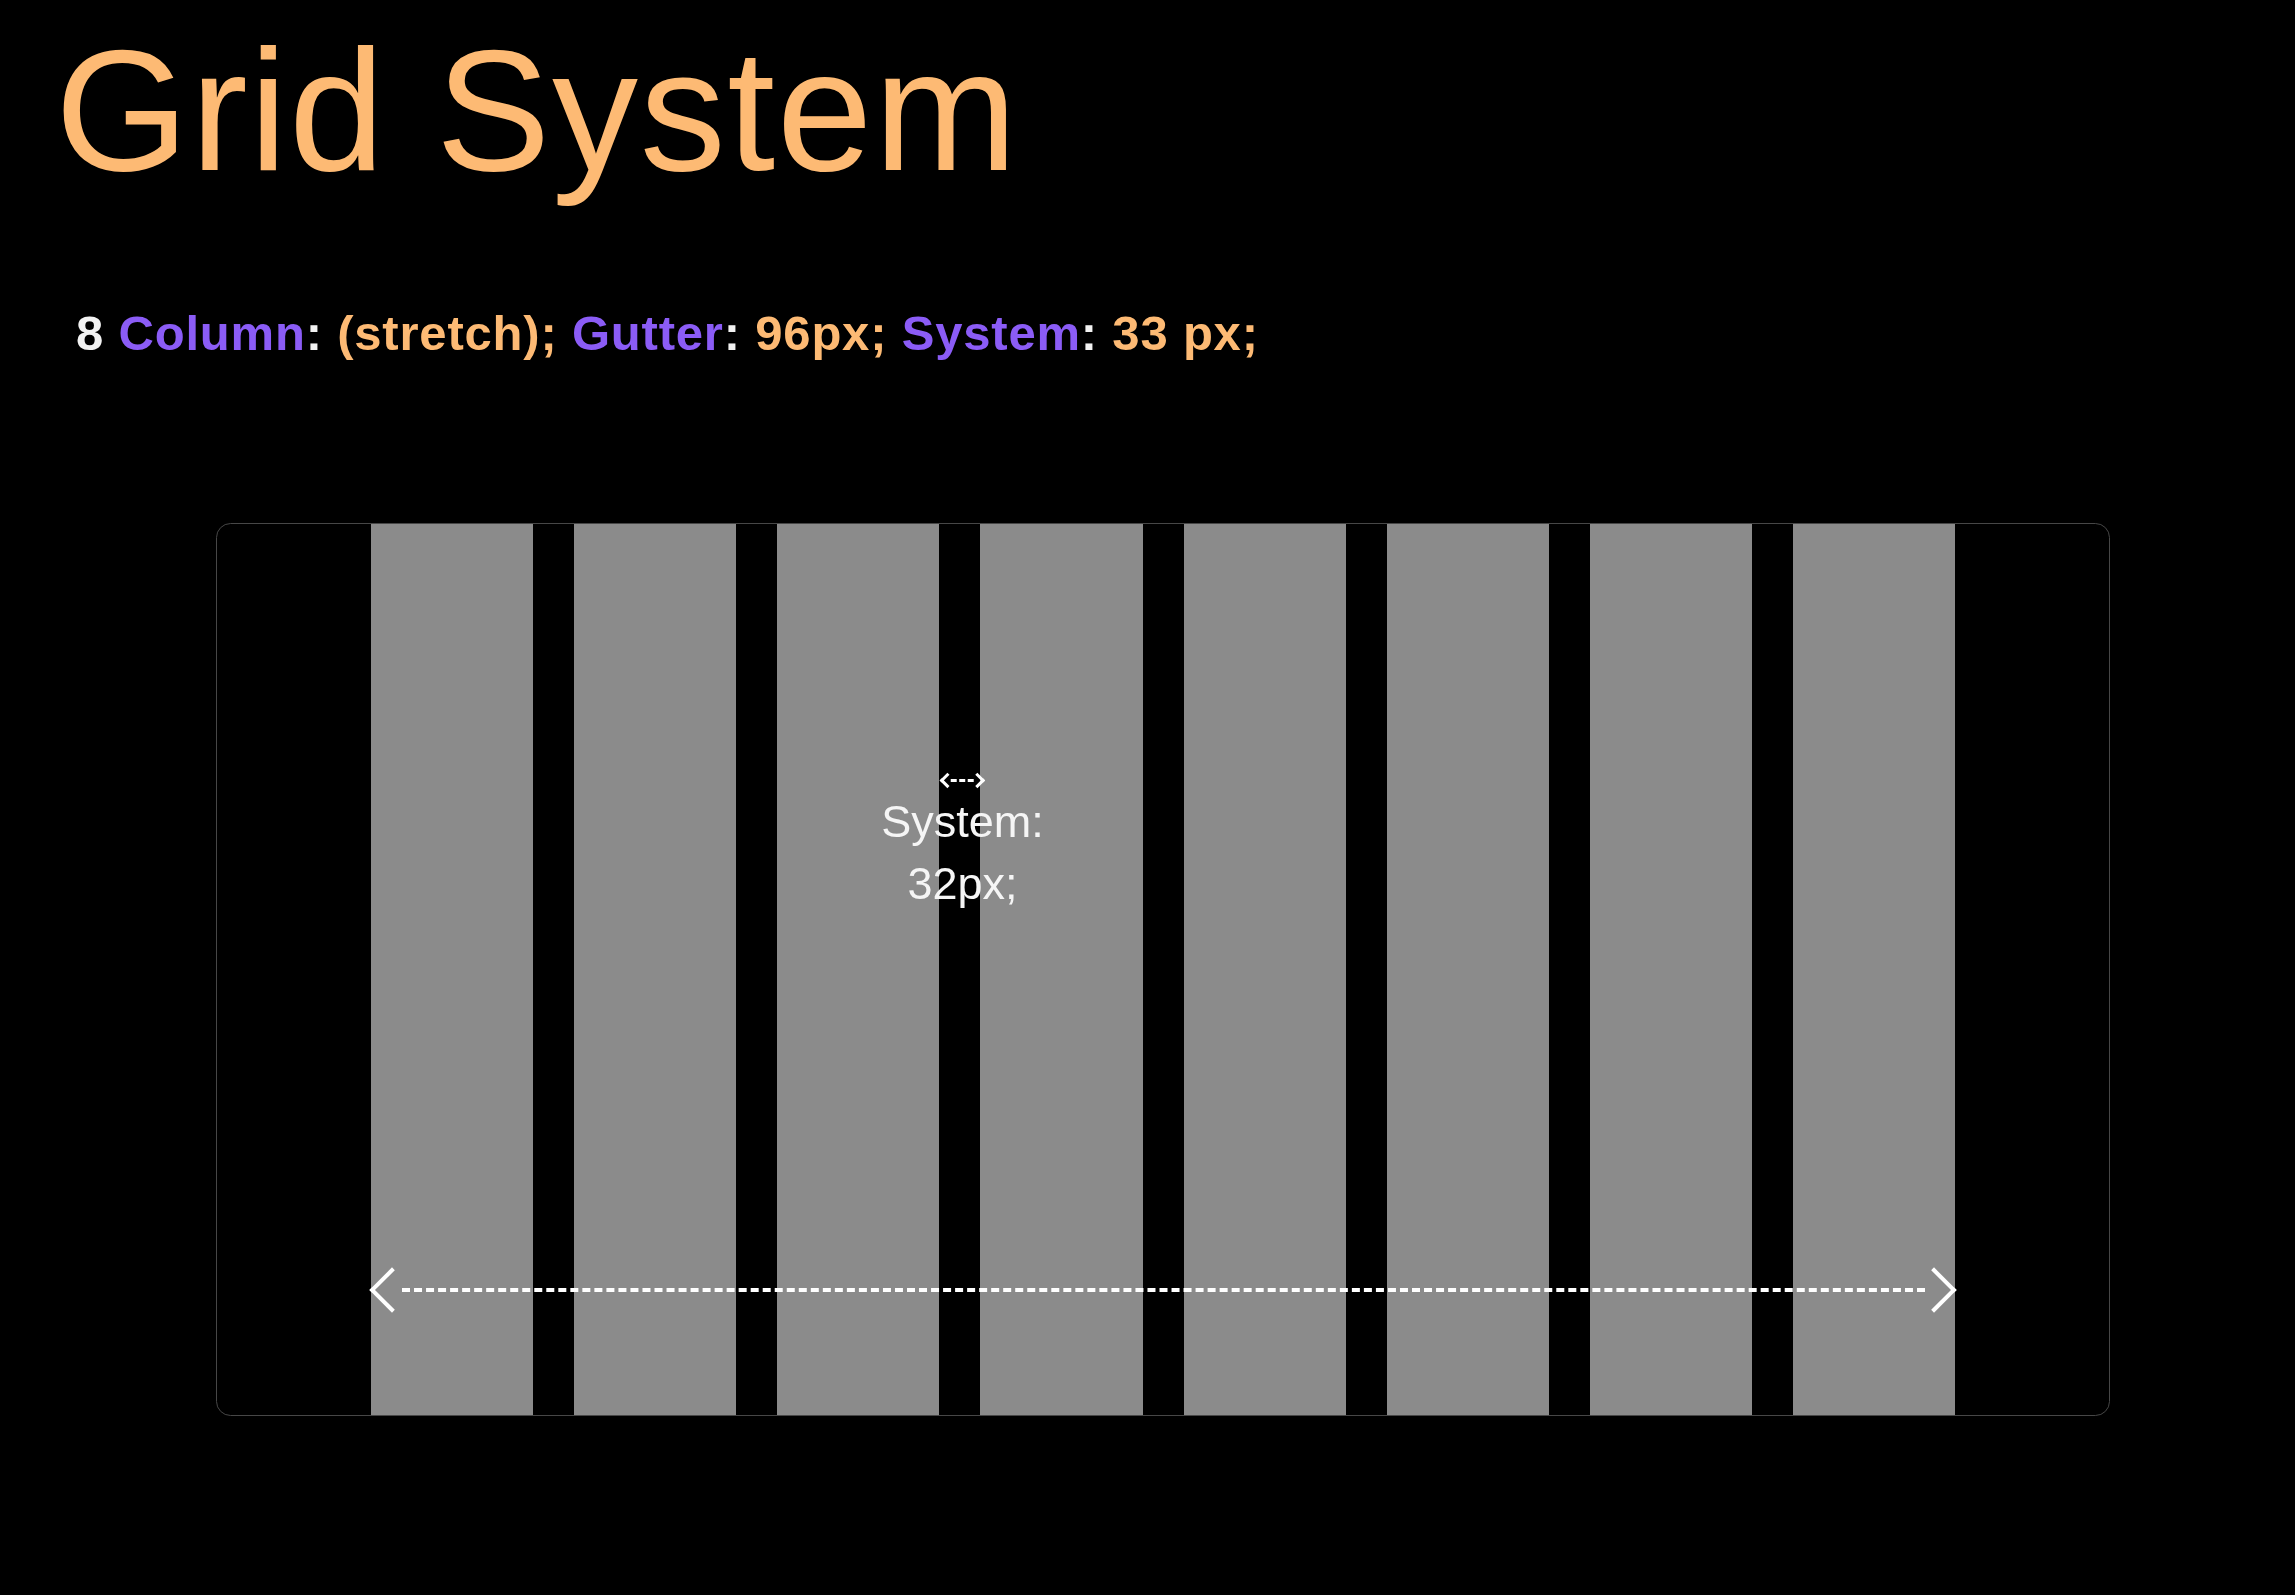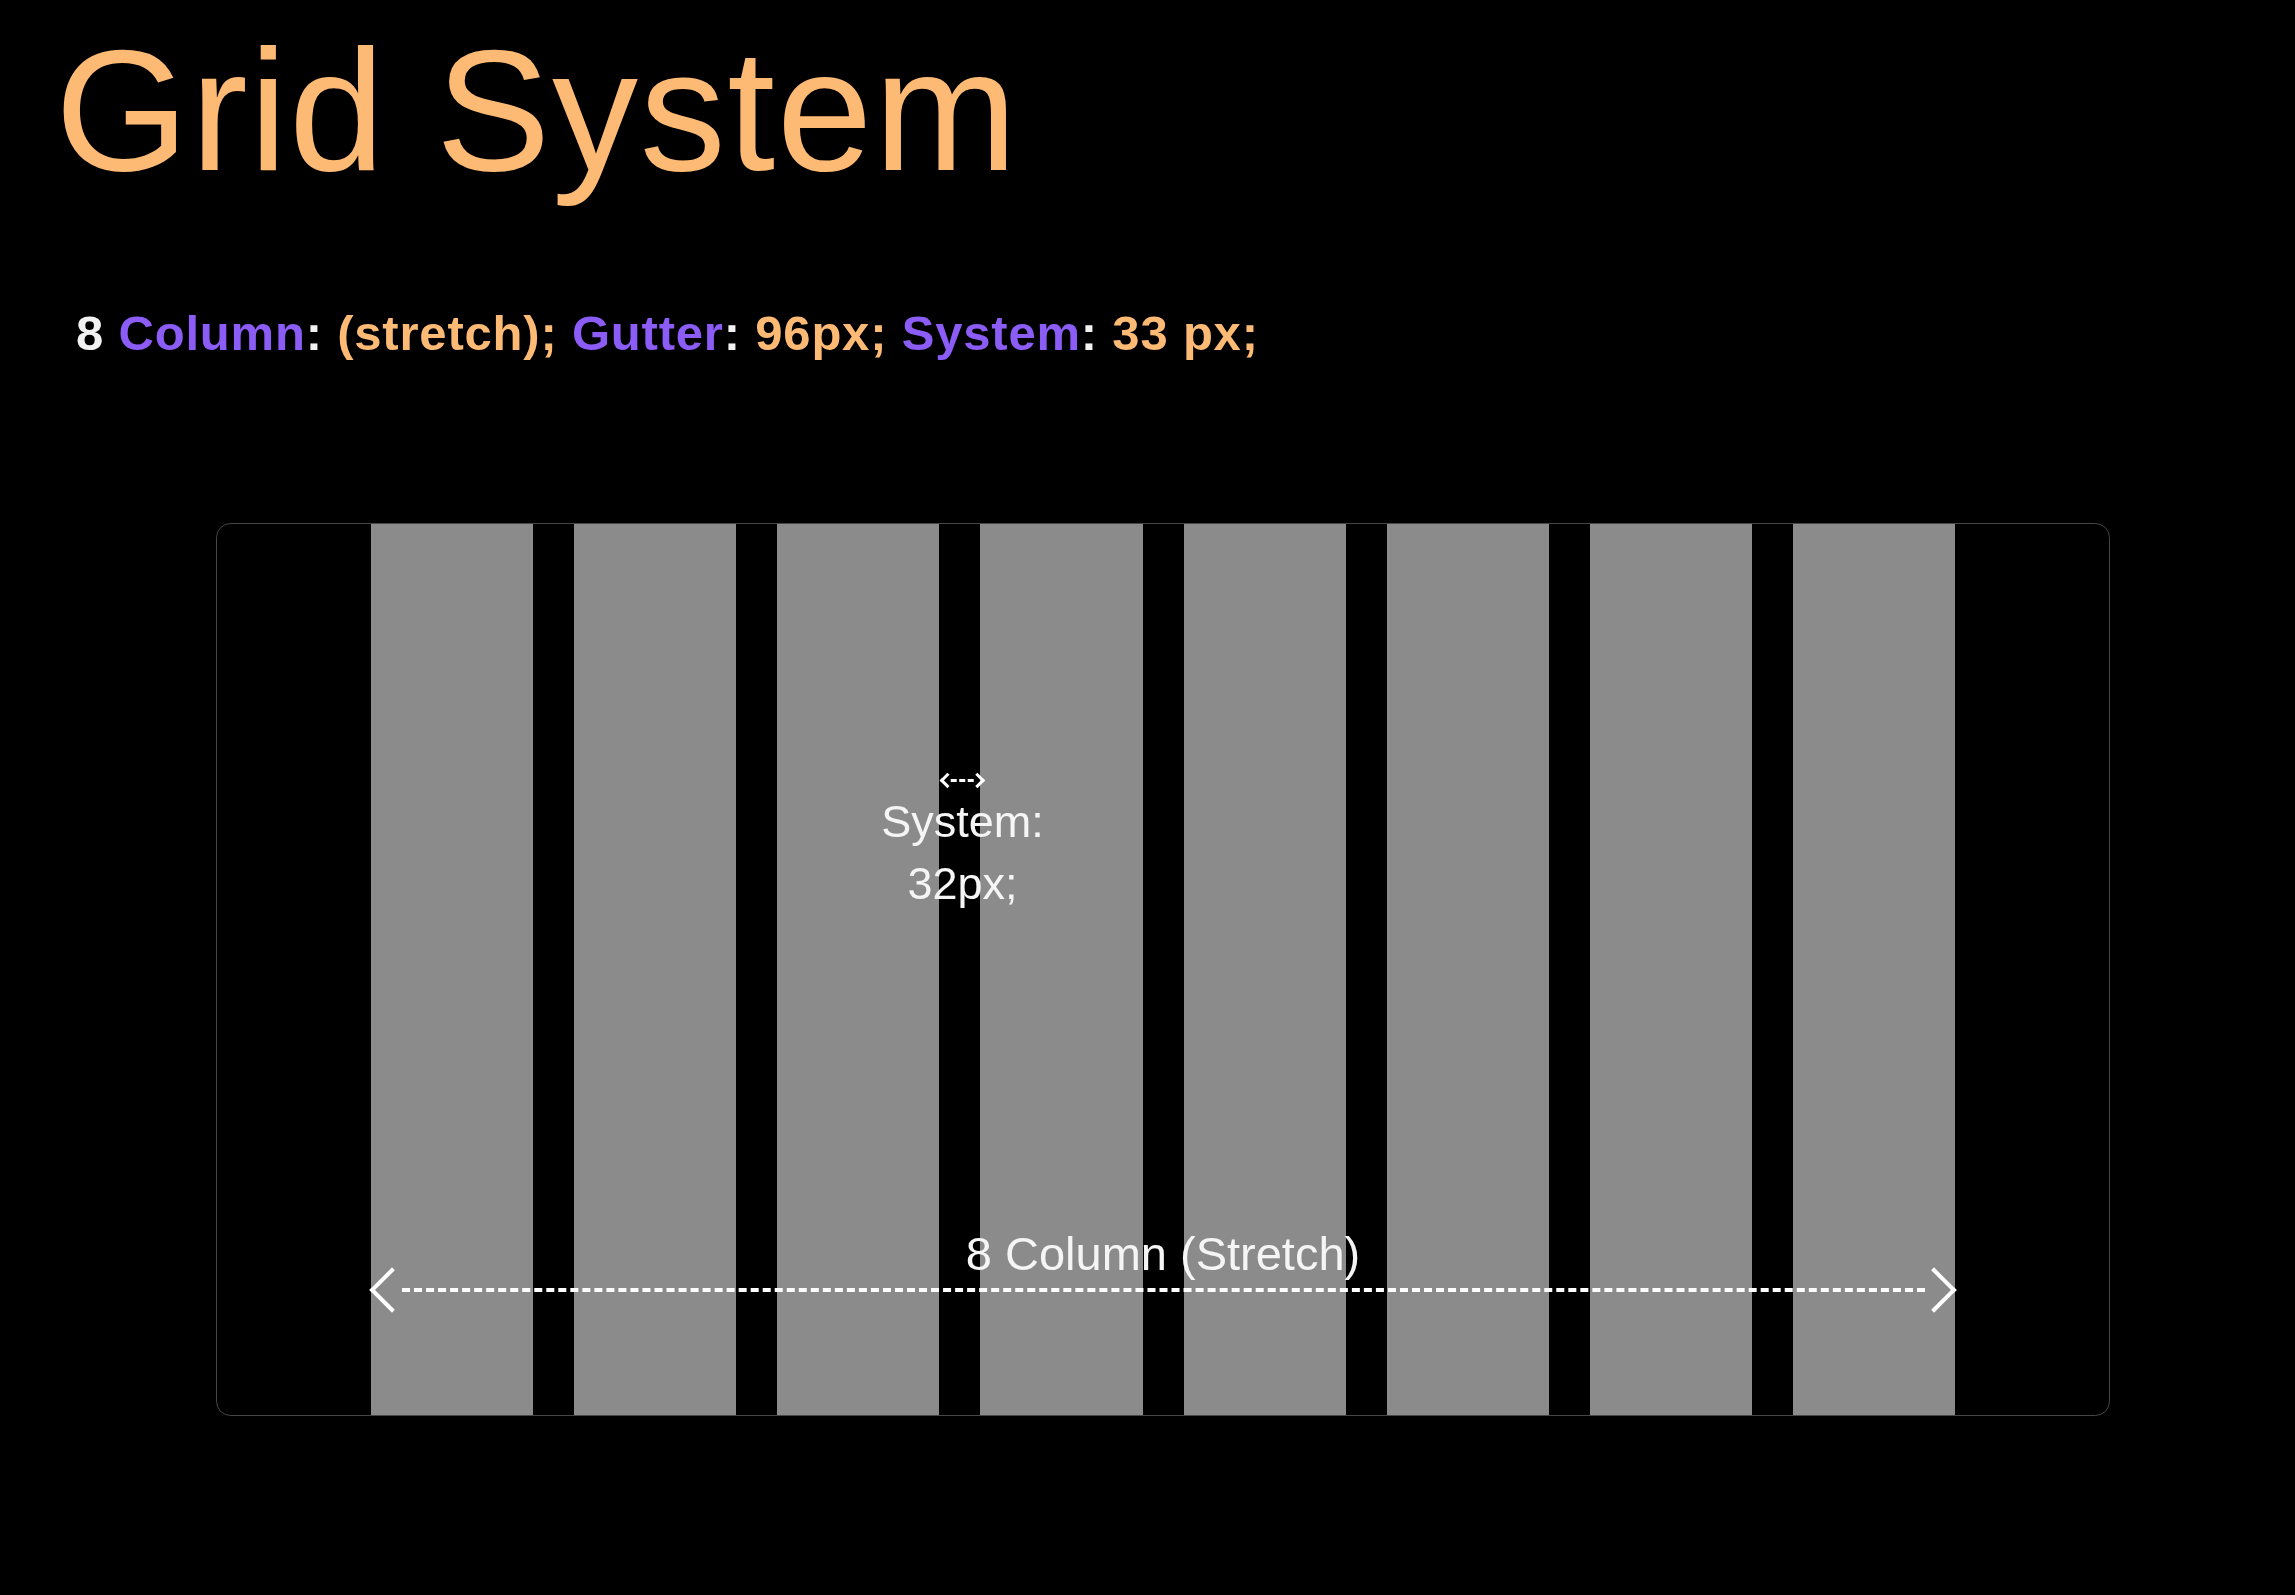--- a/index.html
+++ b/index.html
@@ -147,21 +147,20 @@
   <div class="gutter-anno">
     <div class="h-arrow">
       <span class="chev left"></span>
       <span class="dash"></span>
       <span class="chev right"></span>
     </div>
     <div class="anno-text">System:</div>
     <div class="anno-text">32px;</div>
   </div>
 
-  <div class="stretch-label">8 Column (Stretch)</div>
 
   <div class="h-arrow bottom-arrow">
     <span class="chev left"></span>
     <span class="dash"></span>
     <span class="chev right"></span>
   </div>
 
 </div>
 
 

